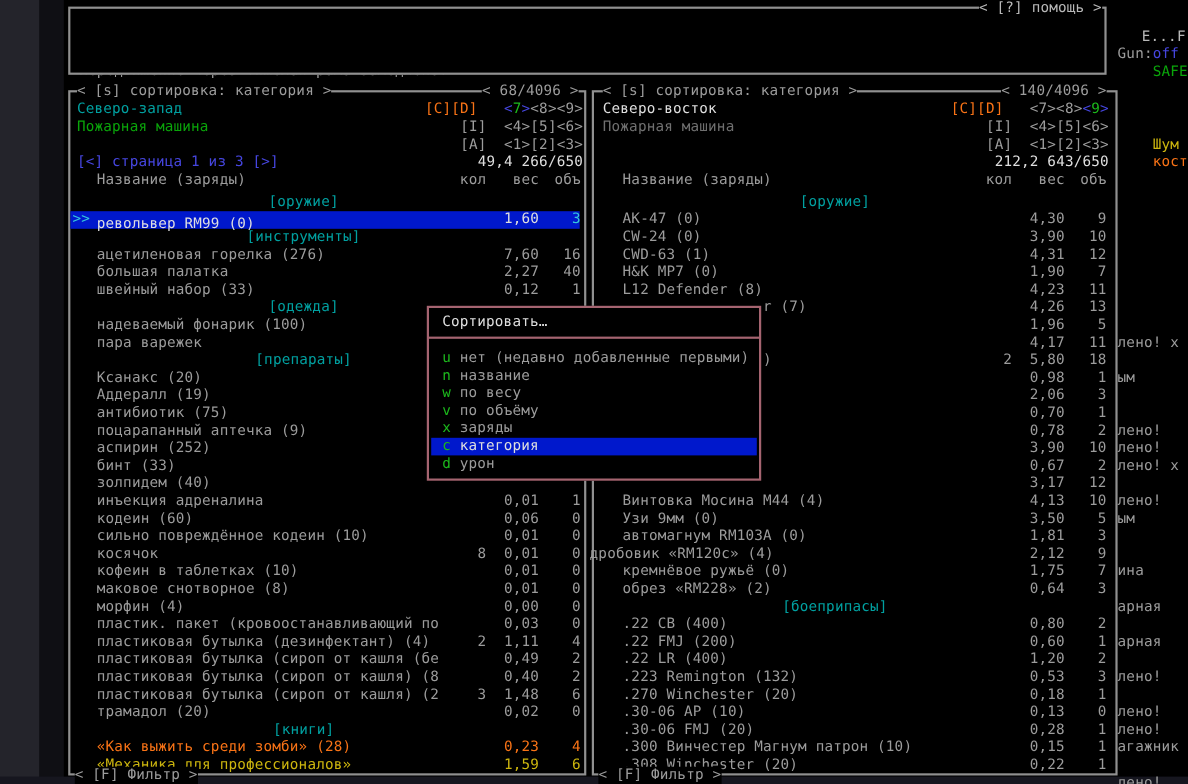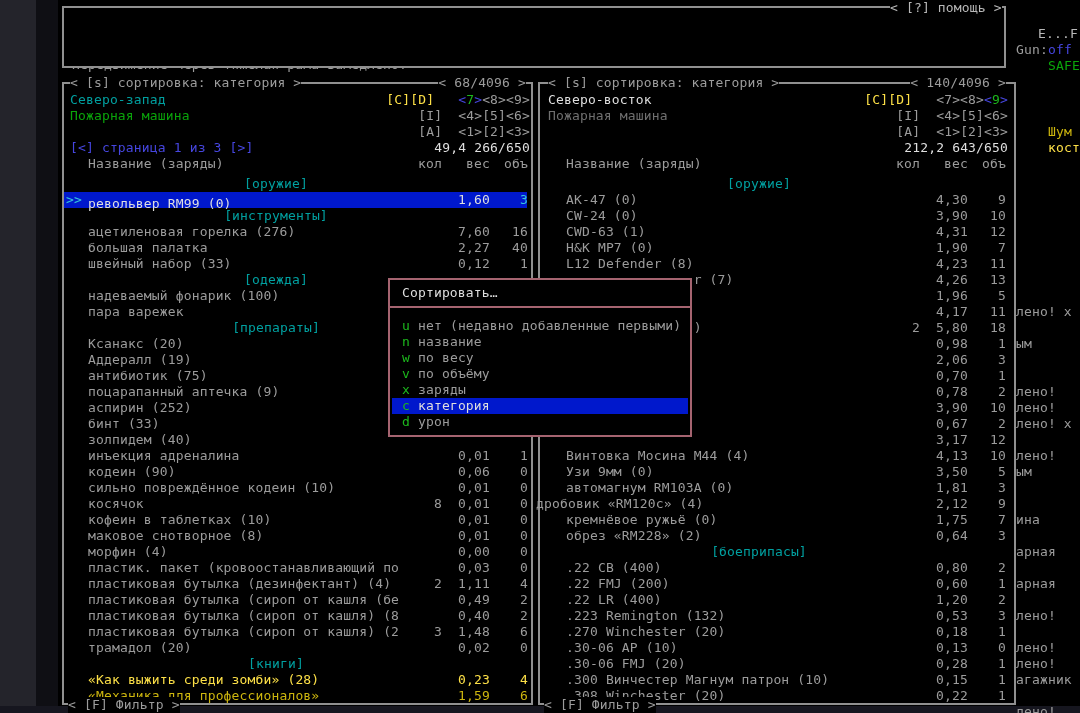--- a/index.html
+++ b/index.html
@@ -2,21 +2,21 @@
 <html><head>
 <meta charset="utf-8">
 <style>
   html,body{margin:0;padding:0;background:#000;}
   .screen{position:relative;width:1080px;height:713px;background:#000;overflow:hidden;
     font-family:"DejaVu Sans Mono","Liberation Mono",monospace;}
   .t{position:absolute;white-space:pre;font:13px/16px "DejaVu Sans Mono","Liberation Mono",monospace;
      letter-spacing:.15px;}
   .gray{color:#9c9c9c}.white{color:#dfdfdf}.dgray{color:#707070}
   .cyan{color:#00a0a0}.green{color:#0aa50a}.lgreen{color:#1cb81c}
-  .red{color:#fde047}.yellow{color:#cdb60e}.blue{color:#4646e0}
+  .red{color:#f97316}.yellow{color:#cdb60e}.blue{color:#4646e0}
   .selvol{color:#35c8dc}.ltgray{color:#b8b8b8}
   .bgblack{background:#000}
   .stripe1{position:absolute;left:0;top:0;width:36px;height:713px;background:#24242b}
   .stripe2{position:absolute;left:36px;top:0;width:22px;height:713px;background:#0f0f14}
   .bstrip{position:absolute;left:0;top:706px;width:1080px;height:7px;background:#16161f}
   .box{position:absolute;border:2px solid #909090;background:#000}
   .selbar{position:absolute;height:16px;background:#0018cc}
   .popup{position:absolute;left:388px;top:278px;width:300px;height:155px;
          border:2px solid #a56470;background:#000;z-index:40}
   .popup .sep{position:absolute;left:0;top:26px;width:300px;height:2px;background:#a56470}
@@ -78,21 +78,21 @@
       <span class="t gray" style="left: 88px; top: 336px; z-index: 2;">Ксанакс (20)</span>
       <span class="t gray" style="left: 88px; top: 352px; z-index: 2;">Аддералл (19)</span>
       <span class="t gray" style="left: 88px; top: 368px; z-index: 2;">антибиотик (75)</span>
       <span class="t gray" style="left: 88px; top: 384px; z-index: 2;">поцарапанный аптечка (9)</span>
       <span class="t gray" style="left: 88px; top: 400px; z-index: 2;">аспирин (252)</span>
       <span class="t gray" style="left: 88px; top: 416px; z-index: 2;">бинт (33)</span>
       <span class="t gray" style="left: 88px; top: 432px; z-index: 2;">золпидем (40)</span>
       <span class="t gray" style="left: 88px; top: 448px; z-index: 2;">инъекция адреналина</span>
       <span class="t gray" style="top: 448px; z-index: 2; right: 590px;">0,01</span>
       <span class="t gray" style="top: 448px; z-index: 2; right: 552px;">1</span>
-      <span class="t gray" style="left: 88px; top: 464px; z-index: 2;">кодеин (90)</span>
+      <span class="t gray" style="left: 88px; top: 464px; z-index: 2;">кодеин (60)</span>
       <span class="t gray" style="top: 464px; z-index: 2; right: 590px;">0,06</span>
       <span class="t gray" style="top: 464px; z-index: 2; right: 552px;">0</span>
       <span class="t gray" style="left: 88px; top: 480px; z-index: 2;">сильно повреждённое кодеин (10)</span>
       <span class="t gray" style="top: 480px; z-index: 2; right: 590px;">0,01</span>
       <span class="t gray" style="top: 480px; z-index: 2; right: 552px;">0</span>
       <span class="t gray" style="left: 88px; top: 496px; z-index: 2;">косячок</span>
       <span class="t gray" style="top: 496px; z-index: 2; right: 638px;">8</span>
       <span class="t gray" style="top: 496px; z-index: 2; right: 590px;">0,01</span>
       <span class="t gray" style="top: 496px; z-index: 2; right: 552px;">0</span>
       <span class="t gray" style="left: 88px; top: 512px; z-index: 2;">кофеин в таблетках (10)</span>

